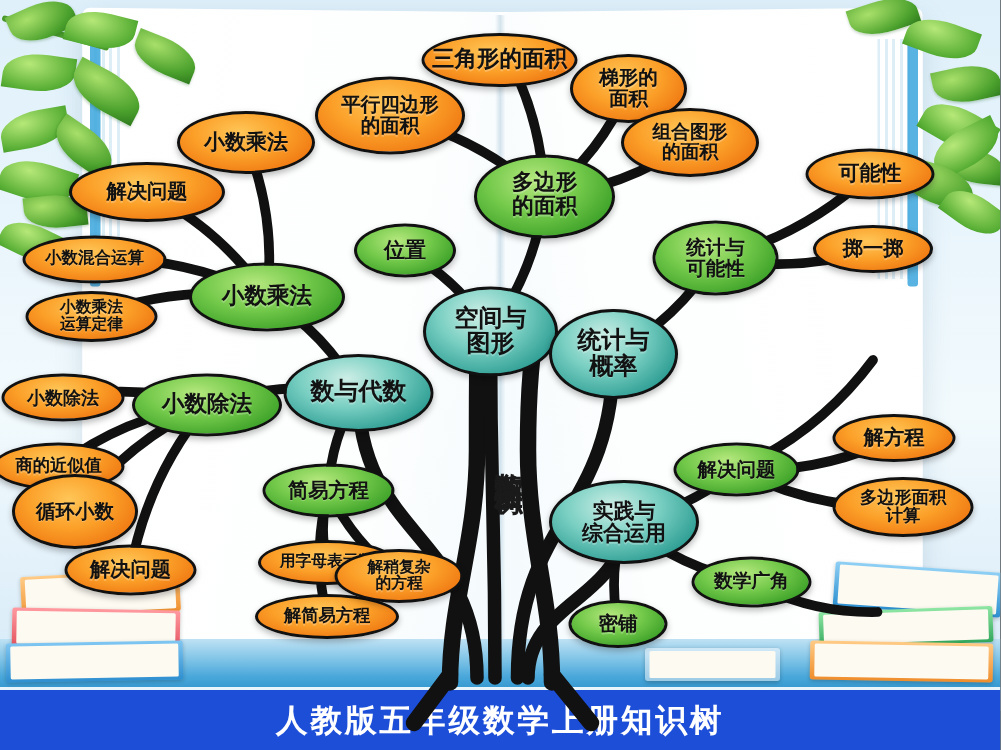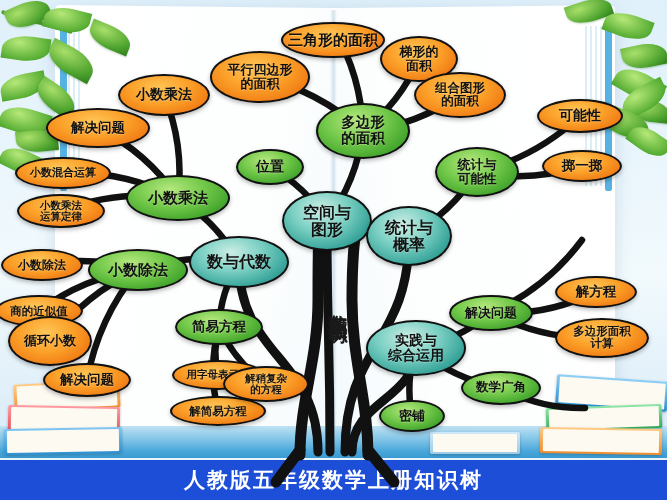--- a/index.html
+++ b/index.html
@@ -258,21 +258,21 @@
       </div>
       <div class="node green" style="left: 477px; top: 172px; width: 84px; height: 50px; font-size: 13px;">
         <span>统计与<br>可能性</span>
       </div>
       <div class="node teal" style="left: 409px; top: 236px; width: 86px; height: 60px; font-size: 16px;">
         <span>统计与<br>概率</span>
       </div>
       <div class="node orange" style="left: 596px; top: 292px; width: 82px; height: 32px; font-size: 13.5px;">
         <span>解方程</span>
       </div>
-      <div class="node orange" style="left: 602px; top: 338px; width: 94px; height: 40px; font-size: 11.5px; font-family: Liberation Mono, monospace;">
+      <div class="node orange" style="left: 602px; top: 338px; width: 94px; height: 40px; font-size: 11.5px;">
         <span>多边形面积<br>计算</span>
       </div>
       <div class="node green" style="left: 491px; top: 313px; width: 84px; height: 36px; font-size: 13px;">
         <span>解决问题</span>
       </div>
       <div class="node green" style="left: 501px; top: 388px; width: 80px; height: 34px; font-size: 12.5px;">
         <span>数学广角</span>
       </div>
       <div class="node green" style="left: 412px; top: 416px; width: 66px; height: 32px; font-size: 13px;">
         <span>密铺</span>

